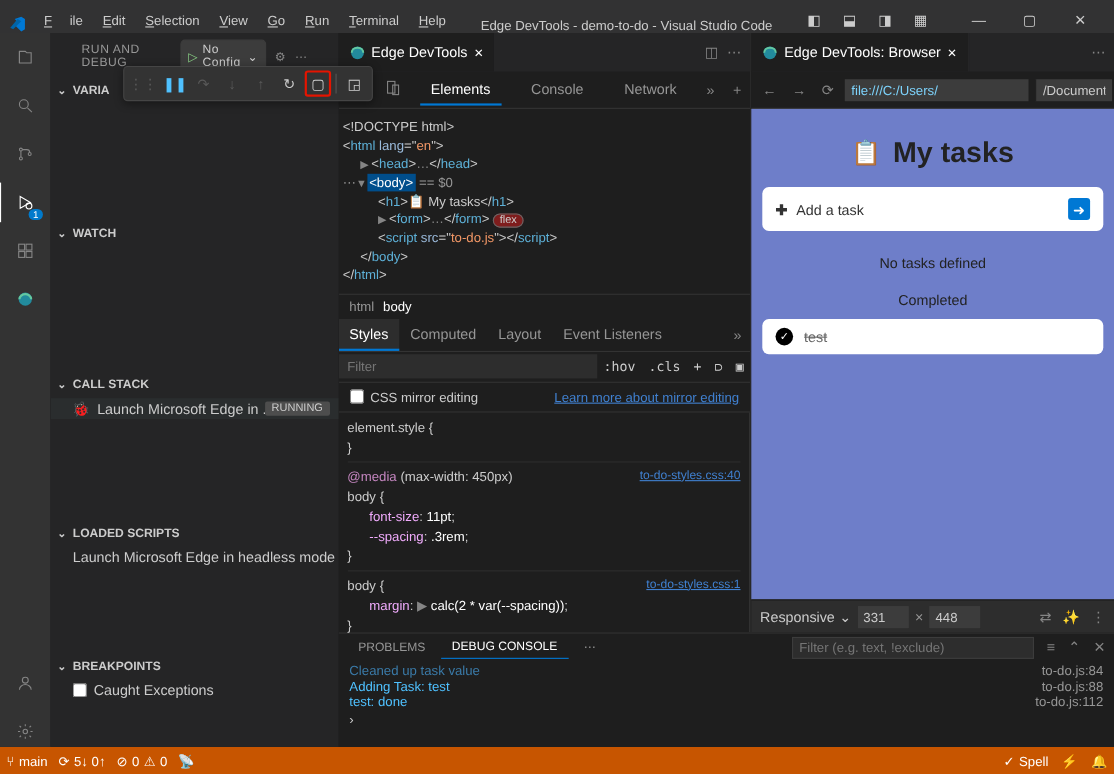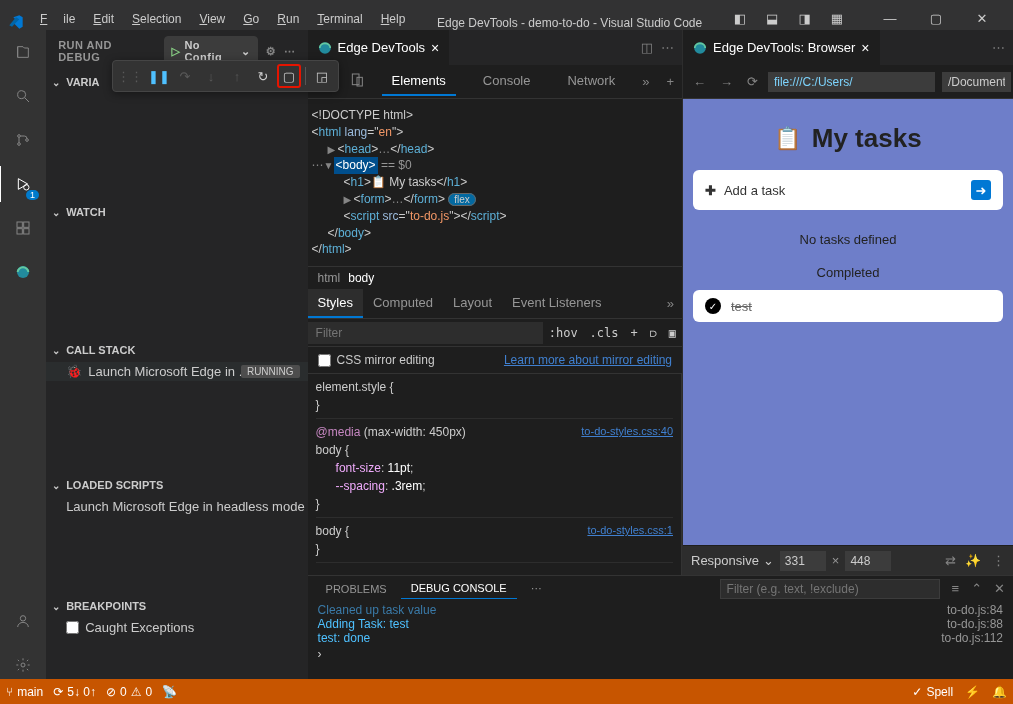--- a/index.html
+++ b/index.html
@@ -17,21 +17,21 @@
 
 .main { display: flex; height: 649px; }
 .activitybar { width: 48px; background: #333333; display: flex; flex-direction: column; align-items: center; padding-top: 8px; gap: 16px; }
 .activitybar .act { width: 28px; height: 28px; display: flex; align-items: center; justify-content: center; color: #858585; cursor: pointer; position: relative; }
 .activitybar .act.active { color: #ffffff; }
 .activitybar .act.active::before { content: ''; position: absolute; left: -10px; top: -4px; bottom: -4px; width: 2px; background: #fff; }
 .activitybar .spacer {flex:1;}
 .badge1 { position: absolute; bottom: -2px; right: -2px; background: #007acc; color: #fff; border-radius: 8px; font-size: 9px; padding: 0 4px; }
 
 .sidebar { width: 272px; background: #252526; display: flex; flex-direction: column; overflow:hidden;}
-.sidebar-header { display: flex; align-items: center; padding: 6px 12px; font-size: 11px; color: #969696; letter-spacing: 0.5px; gap: 8px; font-weight: bold; }
+.sidebar-header { display: flex; align-items: center; padding: 6px 28px; font-size: 11px; color: #969696; letter-spacing: 0.5px; gap: 8px; }
 .config-dropdown { display: flex; align-items: center; gap: 4px; color: #ccc; background:#3c3c3c; border:1px solid #3c3c3c; padding:2px 6px; border-radius:4px; margin-left: 4px;}
 .play-icon { color: #89d185; }
 .sidebar-header .icn { color: #858585; cursor:pointer;}
 .section-hdr { display: flex; align-items: center; gap: 4px; padding: 4px 4px; font-size: 11px; font-weight: 700; color: #ccc; cursor: pointer; }
 .chev { font-size: 10px; transform-origin: center; display:inline-block; width:12px; text-align:center;}
 .section-body { padding: 2px 0 8px 0; font-size: 13px; }
 .callstack-item { display: flex; align-items: center; justify-content: space-between; padding: 2px 8px 2px 20px; background: #2a2d2e; }
 .callstack-item .name { display:flex; align-items:center; gap:6px; overflow:hidden; white-space:nowrap;}
 .running-badge { background: #4d4d4d; color: #ccc; font-size: 10px; padding: 1px 6px; border-radius: 2px; }
 .loaded-item { padding: 2px 0 2px 20px; white-space: nowrap; overflow: hidden; }
@@ -62,21 +62,21 @@
 .dt-toolbar .dtab { padding: 6px 10px; color: #969696; cursor:pointer; border-bottom: 2px solid transparent;}
 .dt-toolbar .dtab.active { color:#fff; border-bottom-color:#0078d4;}
 .dt-toolbar .ic {color:#858585; cursor:pointer;}
 .dom-tree { padding: 8px 4px; font-family: Consolas, monospace; font-size: 12px; color:#ccc; flex:0 0 auto; line-height:1.4;}
 .dom-tree .t-tag { color:#5db0d7;}
 .dom-tree .t-attr { color:#9bbbdc;}
 .dom-tree .t-str { color:#f29766;}
 .dom-tree .emoji{font-size:12px;}
 .dom-tree .selected { background:#004e8c; color:#fff; display:inline-block; padding:0 2px;}
 .dom-tree .eq0{color:#969696;}
-.dom-tree .flex-badge{background:#0369a1; border:1px solid #666; border-radius:8px; font-size:10px; padding:0 5px; color:#ccc;}
+.dom-tree .flex-badge{background:#7f1d1d; border:1px solid #666; border-radius:8px; font-size:10px; padding:0 5px; color:#ccc;}
 .dom-indent { padding-left: 16px;}
 .dom-tri {color:#858585; font-size:10px; display:inline-block; width:10px;}
 .dom-dots {color:#858585;}
 
 .breadcrumb-bar { display:flex; gap:8px; border-top:1px solid #333; padding:4px 10px; font-size:12px;}
 .breadcrumb-bar span { color:#969696; cursor:pointer;}
 .breadcrumb-bar span.bc-active{color:#fff;}
 
 .styles-tabs { display:flex; border-bottom:1px solid #333; align-items:center;}
 .styles-tabs .stab{ padding:6px 10px; color:#969696; cursor:pointer; border-bottom:2px solid transparent;}
@@ -372,20 +372,21 @@
                 <span class="css-media">@media</span> <span class="mval">(max-width: 450px)</span><br>
                 <span class="css-sel">body</span> <span>{</span>
                 <a class="css-link">to-do-styles.css:40</a><br>
                 <div class="css-prop"><span class="css-key">font-size</span>: <span class="css-val">11pt</span>;</div>
                 <div class="css-prop"><span class="css-key">--spacing</span>: <span class="css-val">.3rem</span>;</div>
                 <span>}</span>
               </div>
               <div class="css-rule">
                 <span class="css-sel">body</span> <span>{</span>
                 <a class="css-link">to-do-styles.css:1</a><br>
+                <div class="css-prop"><span class="css-key">margin</span>: <span class="css-tri">▶ </span><span class="css-val">calc(2 * var(--spacing))</span>;</div>
                 <span>}</span>
               </div>
 
             </div>
           </div>
         </div>
       </div>
 
       <div class="editor-group group-right browser-pane">
         <div class="tabs">

